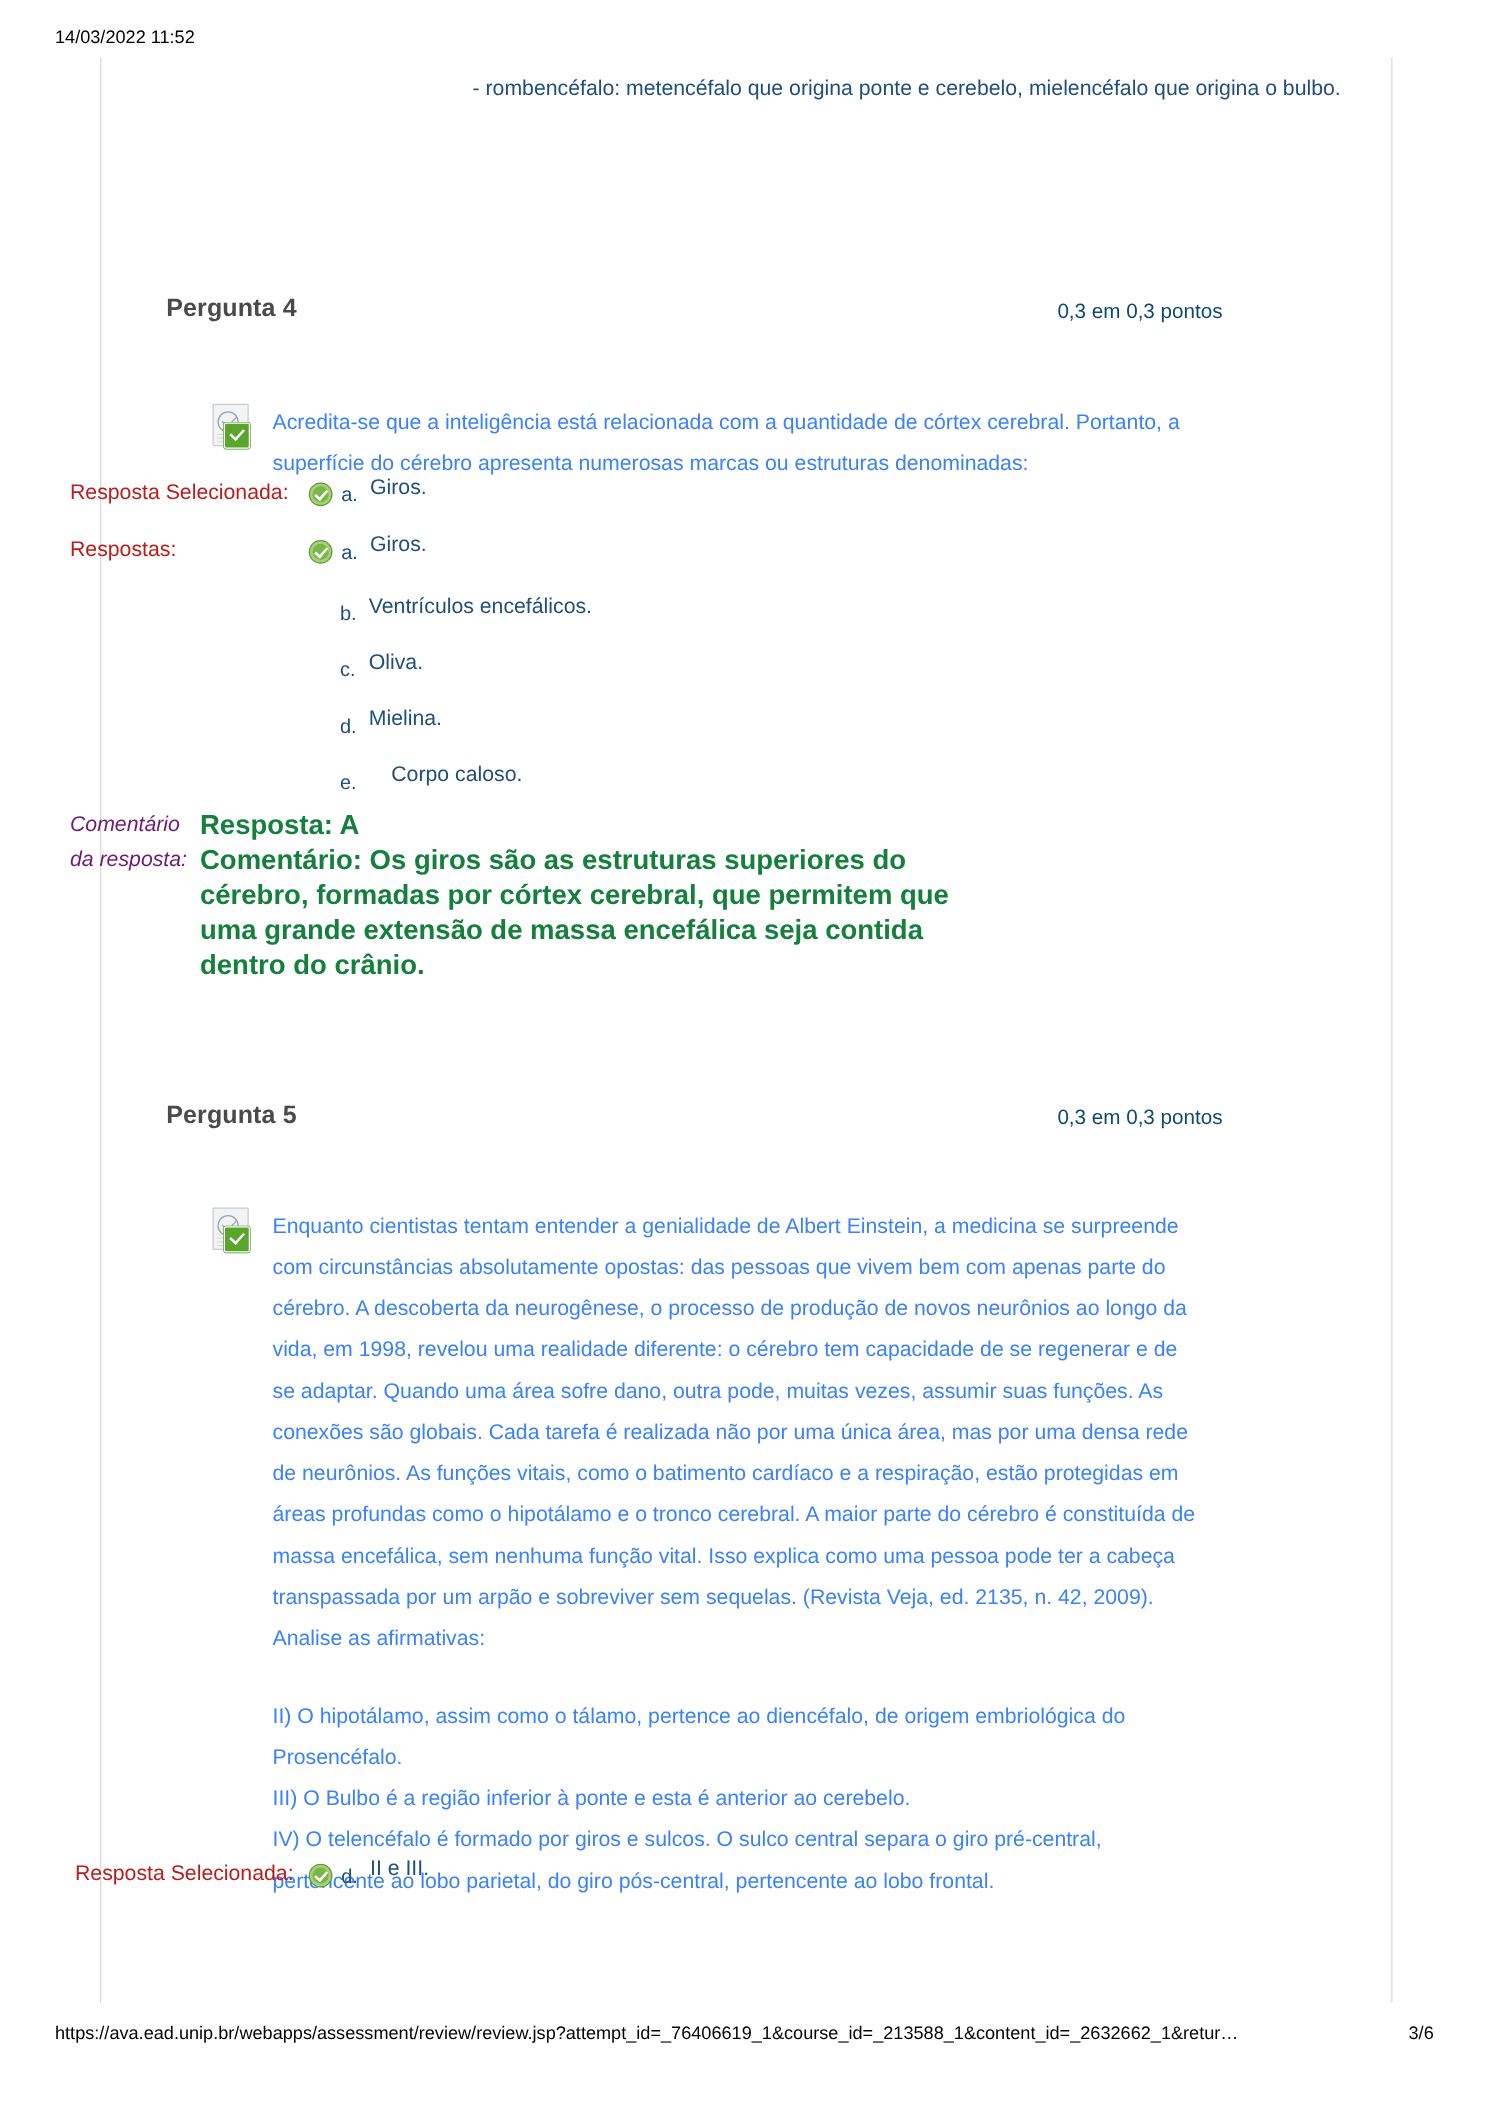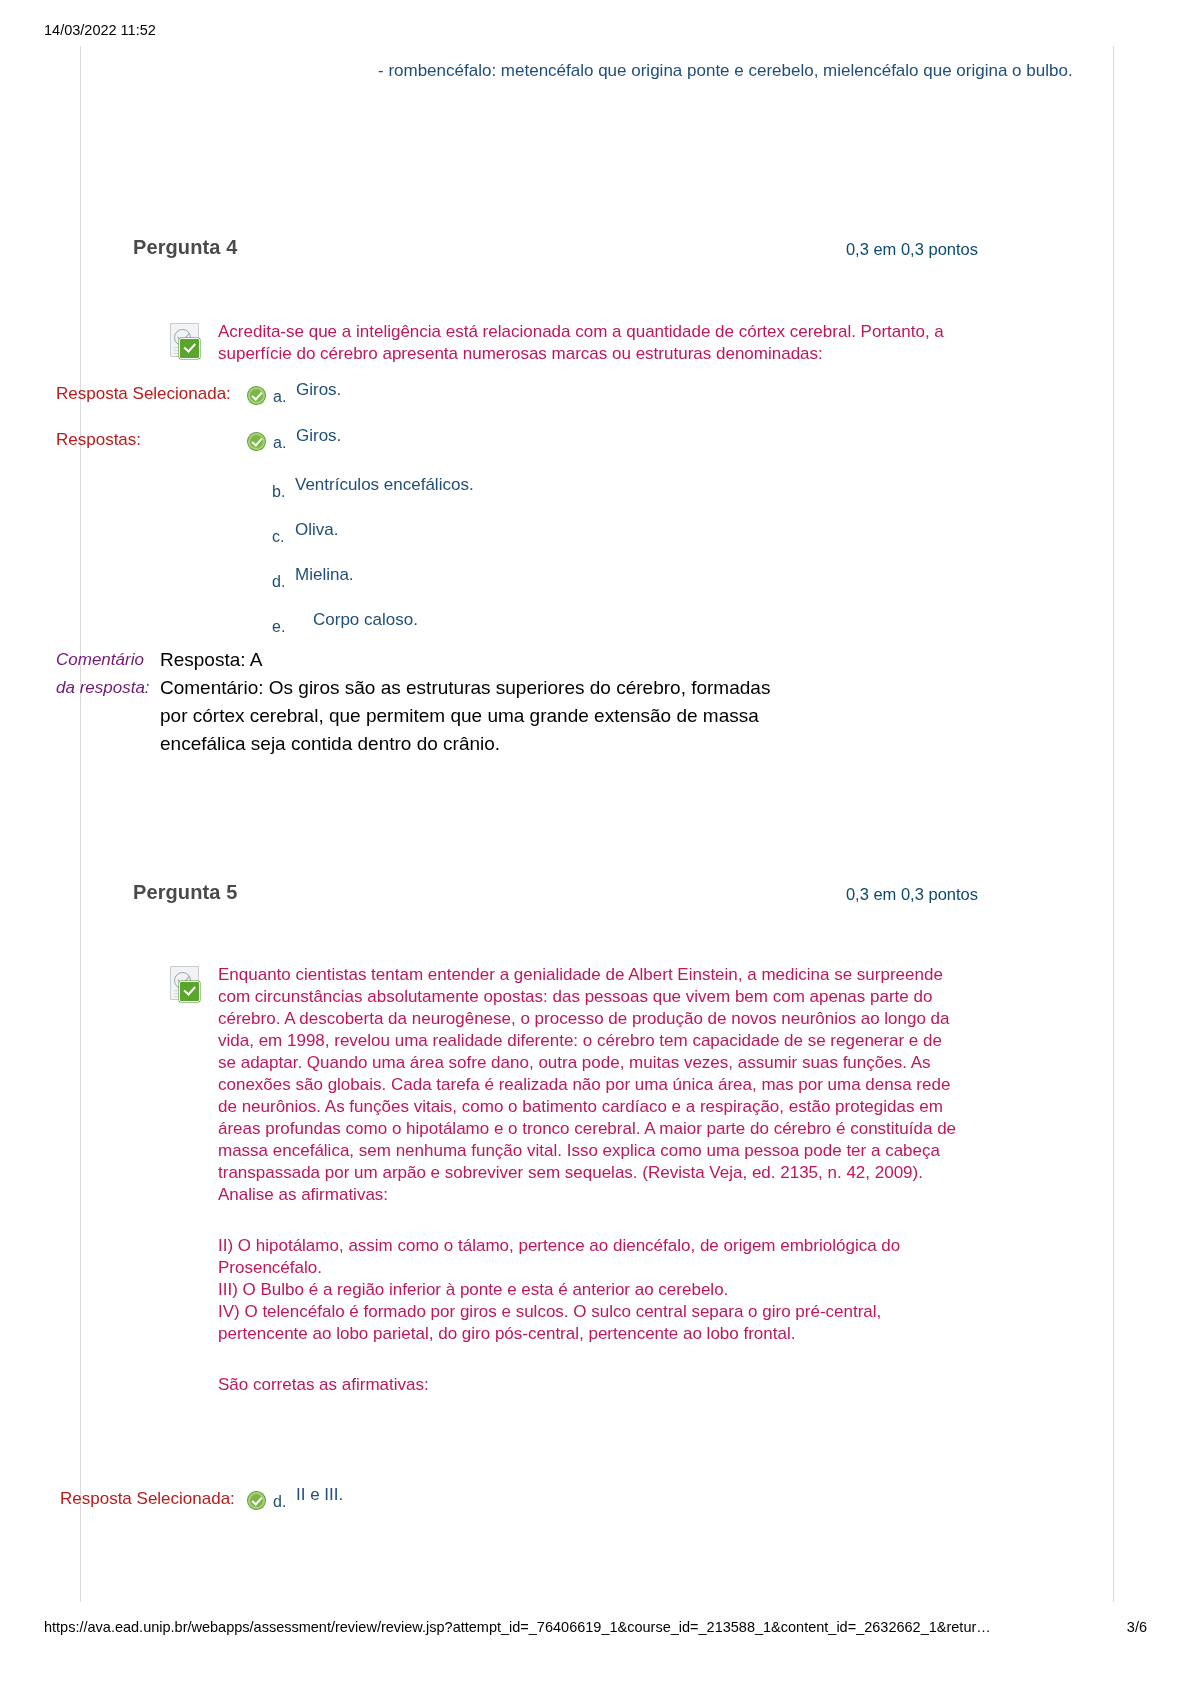--- a/index.html
+++ b/index.html
@@ -197,22 +197,22 @@
     border-bottom: 2.4px solid #ffffff;
     transform: rotate(-48deg);
   }
 
   .q-stem {
     position: absolute;
     left: 50px;
     top: 0;
     width: 742px;
     font-size: 17px;
-    line-height: 22px;
-    color: #be185d;
+    line-height: 33px;
+    color: #3b82f6;
   }
   .q-stem p { margin: 0; }
   .q-stem .blank { display: block; height: 29px; }
 
   
   .ans-block { position: absolute; left: 0; width: 790px; }
   .ans-row { position: relative; width: 790px; }
   .ans-label {
     position: absolute;
     left: 56px;
@@ -277,23 +277,24 @@
     font-size: 17px;
     line-height: 28px;
     color: #701a75;
     font-style: italic;
   }
   .fb-text {
     position: absolute;
     left: 160px;
     top: 0;
     width: 620px;
-    font-size: 19px;
+    font-size: 22px;
     line-height: 28px;
-    color: #000000;
+    color: #15803d;
+    font-weight: bold;
   }
   .fb-text p { margin: 0; }
 </style>
 </head>
 <body>
 
 <div class="print-header">
   <div class="ph-date">14/03/2022 11:52</div>
 </div>
 
@@ -395,21 +396,20 @@
       <div class="check-badge"></div>
     </div>
     <div class="q-stem">
       <p>Enquanto cientistas tentam entender a genialidade de Albert Einstein, a medicina se surpreende com circunstâncias absolutamente opostas: das pessoas que vivem bem com apenas parte do cérebro. A descoberta da neurogênese, o processo de produção de novos neurônios ao longo da vida, em 1998, revelou uma realidade diferente: o cérebro tem capacidade de se regenerar e de se adaptar. Quando uma área sofre dano, outra pode, muitas vezes, assumir suas funções. As conexões são globais. Cada tarefa é realizada não por uma única área, mas por uma densa rede de neurônios. As funções vitais, como o batimento cardíaco e a respiração, estão protegidas em áreas profundas como o hipotálamo e o tronco cerebral. A maior parte do cérebro é constituída de massa encefálica, sem nenhuma função vital. Isso explica como uma pessoa pode ter a cabeça transpassada por um arpão e sobreviver sem sequelas. (Revista Veja, ed. 2135, n. 42, 2009).</p>
       <p>Analise as afirmativas:</p>
       <span class="blank"></span>
       <p>II) O hipotálamo, assim como o tálamo, pertence ao diencéfalo, de origem embriológica do Prosencéfalo.</p>
       <p>III) O Bulbo é a região inferior à ponte e esta é anterior ao cerebelo.</p>
       <p>IV) O telencéfalo é formado por giros e sulcos. O sulco central separa o giro pré-central, pertencente ao lobo parietal, do giro pós-central, pertencente ao lobo frontal.</p>
       <span class="blank"></span>
-      <p>São corretas as afirmativas:</p>
     </div>
   </div>
 
   <div class="ans-block" style="top:1440px;">
     <div class="ans-row" style="height:46px;">
       <div class="ans-label" style="left:60px;">Resposta Selecionada:</div>
       <div class="ans-choice">
         <span class="opt-correct"></span>
         <span class="opt-letter">d.</span>
         <span class="opt-text">II e III.</span>

